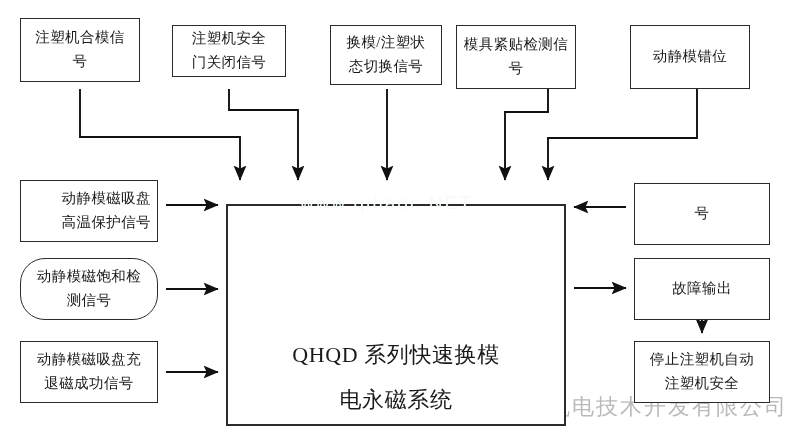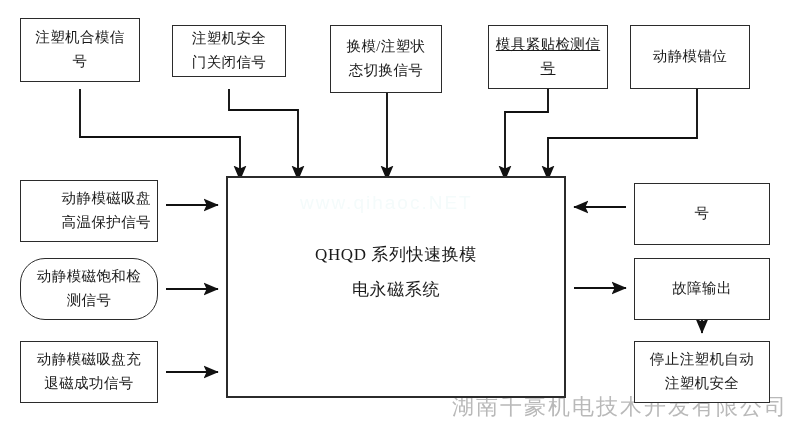--- a/index.html
+++ b/index.html
@@ -26,42 +26,42 @@
     line-height:1.65;
     letter-spacing:0.4px;
     padding:2px 6px;
     z-index:3;
   }
   .node span{display:block;width:100%;}
 
   
   #n-top1{left:20px;  top:18px;  width:120px; height:64px;}
   #n-top2{left:172px; top:25px;  width:114px; height:52px;}
-  #n-top3{left:330px; top:25px;  width:112px; height:68px;}
-  #n-top4{left:488px; top:25px;  width:120px; height:64px;text-decoration:underline;}
+  #n-top3{left:330px; top:25px;  width:112px; height:60px;}
+  #n-top4{left:456px; top:25px;  width:120px; height:64px;}
   #n-top5{left:630px; top:25px;  width:120px; height:64px;}
 
   
   #n-left1{left:20px; top:180px; width:138px; height:62px;text-align:right;}
   #n-left2{left:20px; top:258px; width:138px; height:62px;border-radius:25px;}
   #n-left3{left:20px; top:341px; width:138px; height:62px;}
 
   
   #n-right1{left:634px; top:183px; width:136px; height:62px;}
   #n-right2{left:634px; top:258px; width:136px; height:62px;}
   #n-right3{left:634px; top:341px; width:136px; height:62px;justify-content:center;}
 
   
   #n-center{
-    left:226px; top:176px; width:340px; height:222px;
+    left:226px; top:204px; width:340px; height:222px;
     border-width:2px;
-    font-size:17px;
+    font-size:22px;
     line-height:2.05;
     letter-spacing:0.6px;
-    align-items:flex-start;
+    align-items:flex-end;
   }
   #n-center .ctr-inner{padding-top:58px;}
 
   .wm{
     position:absolute;
     color:#c9c9c9;
     font-size:22px;
     letter-spacing:2px;
     white-space:nowrap;
     z-index:1;

